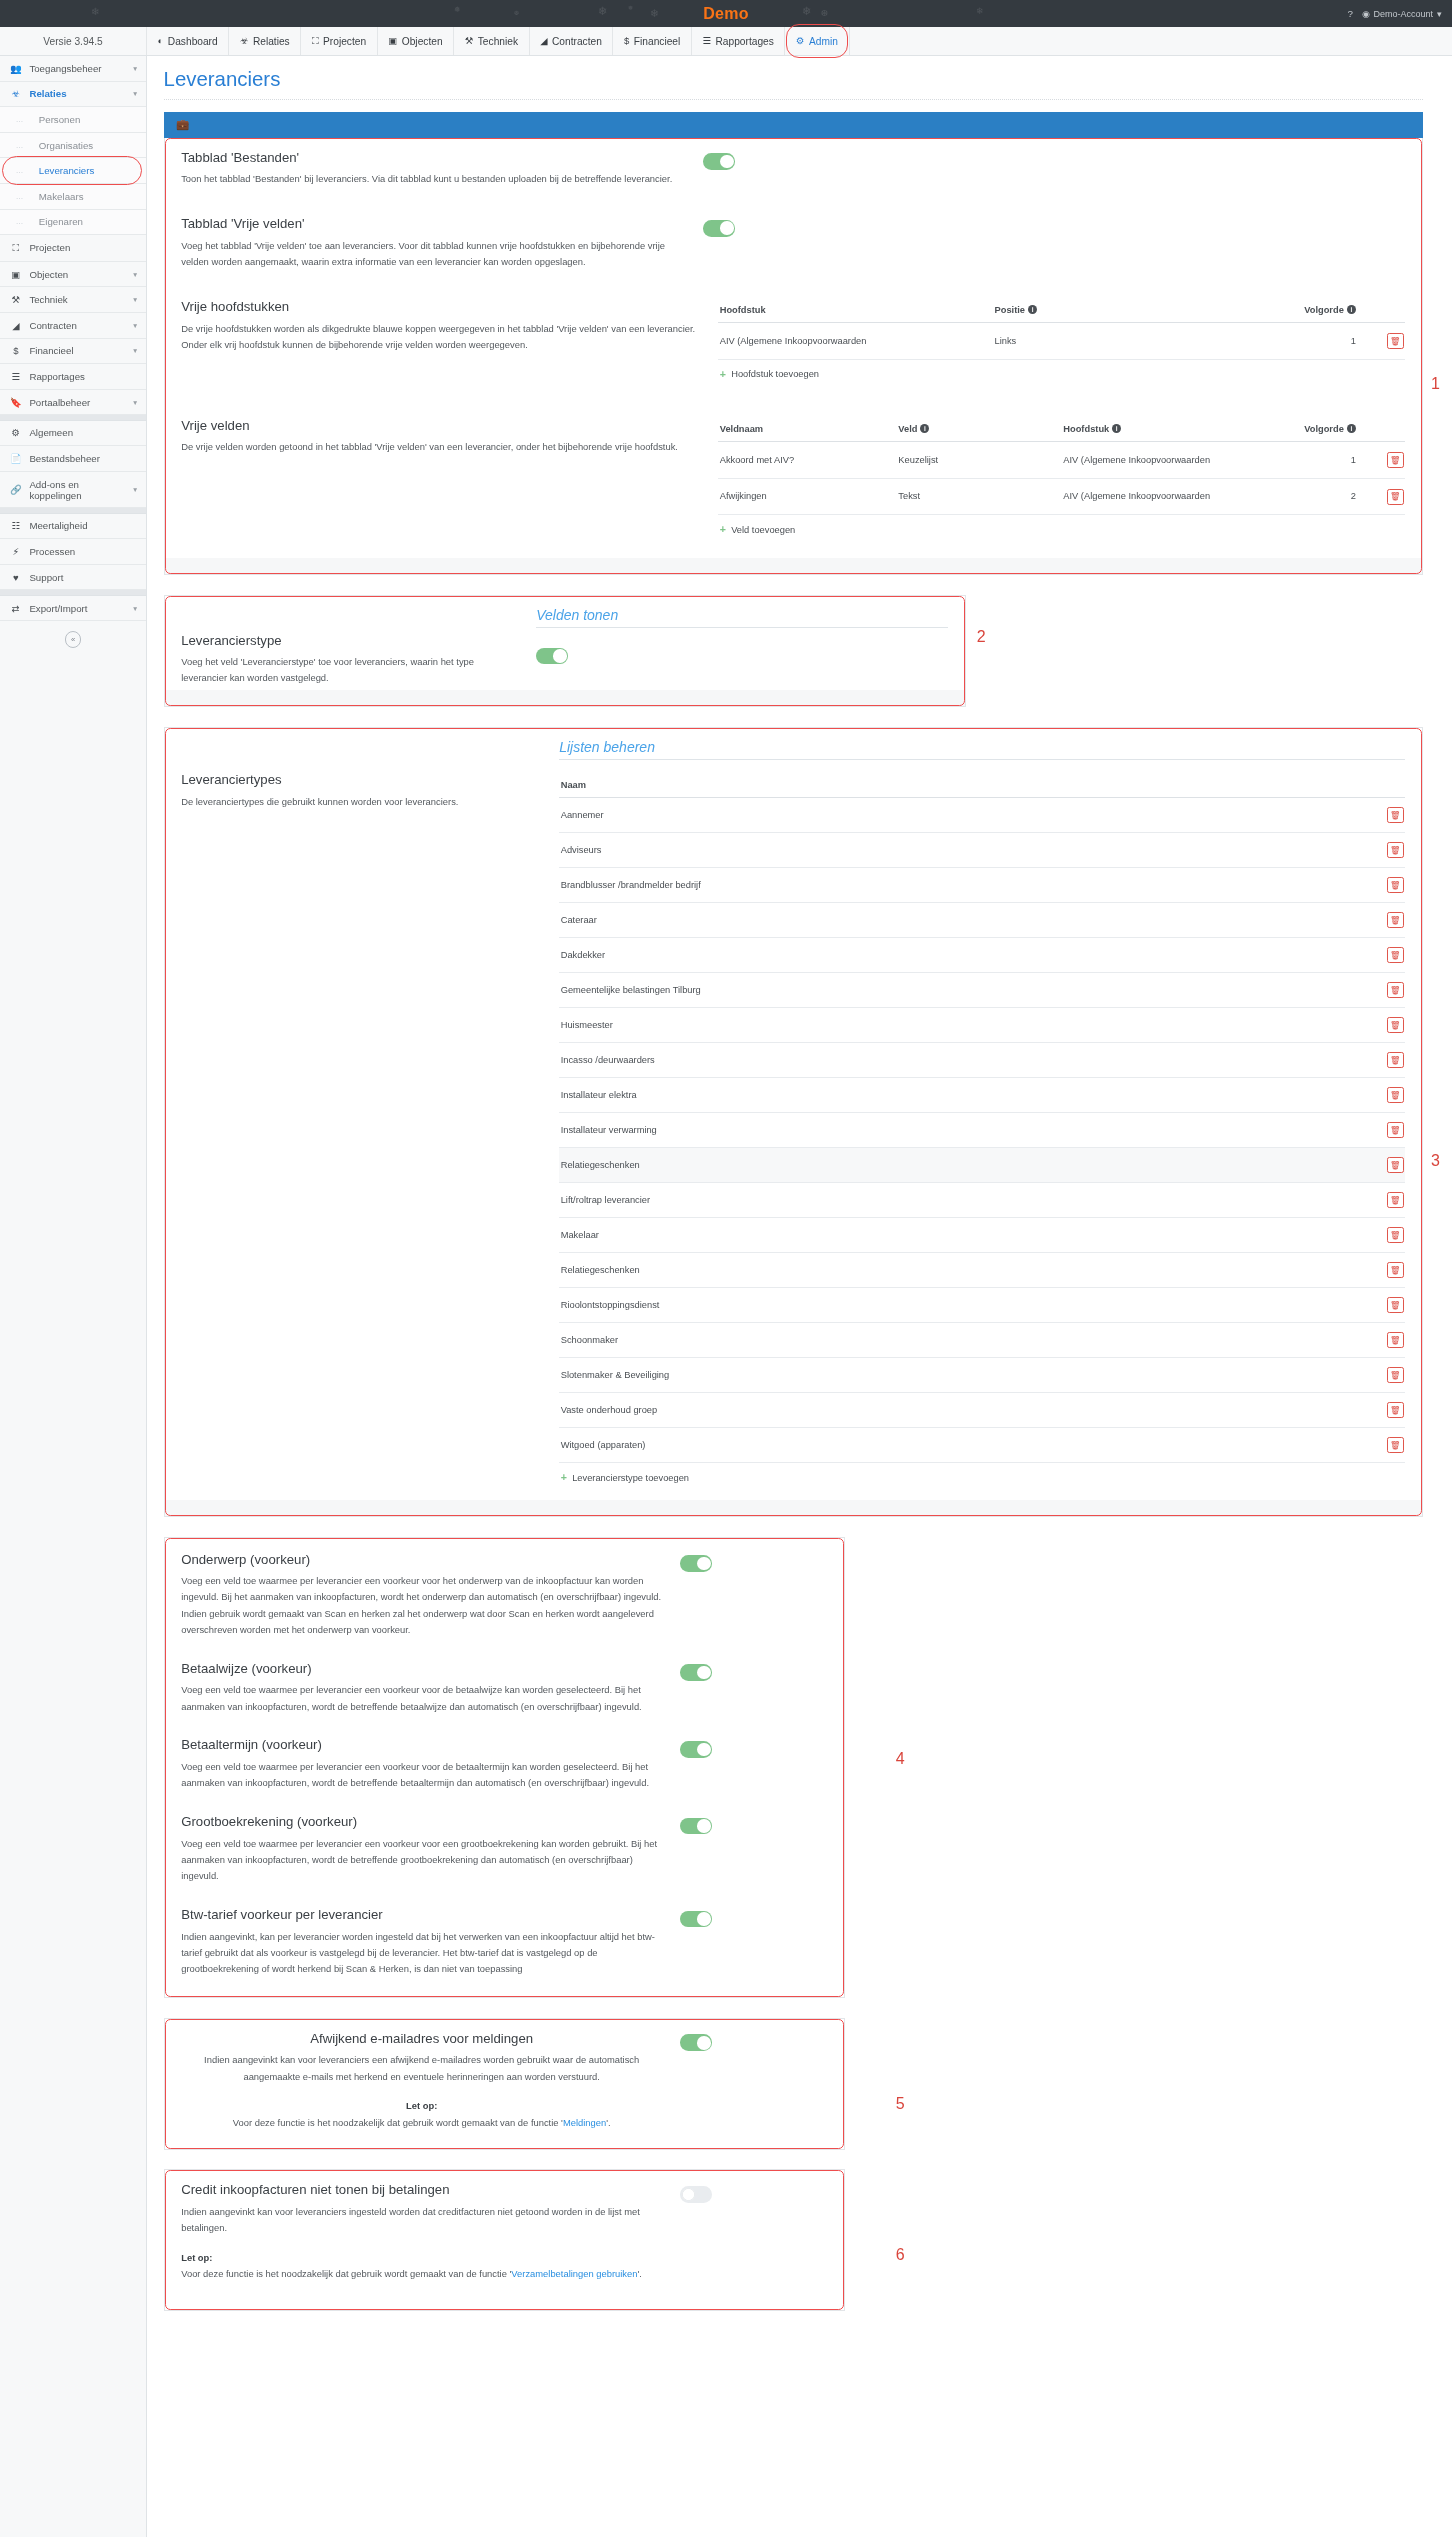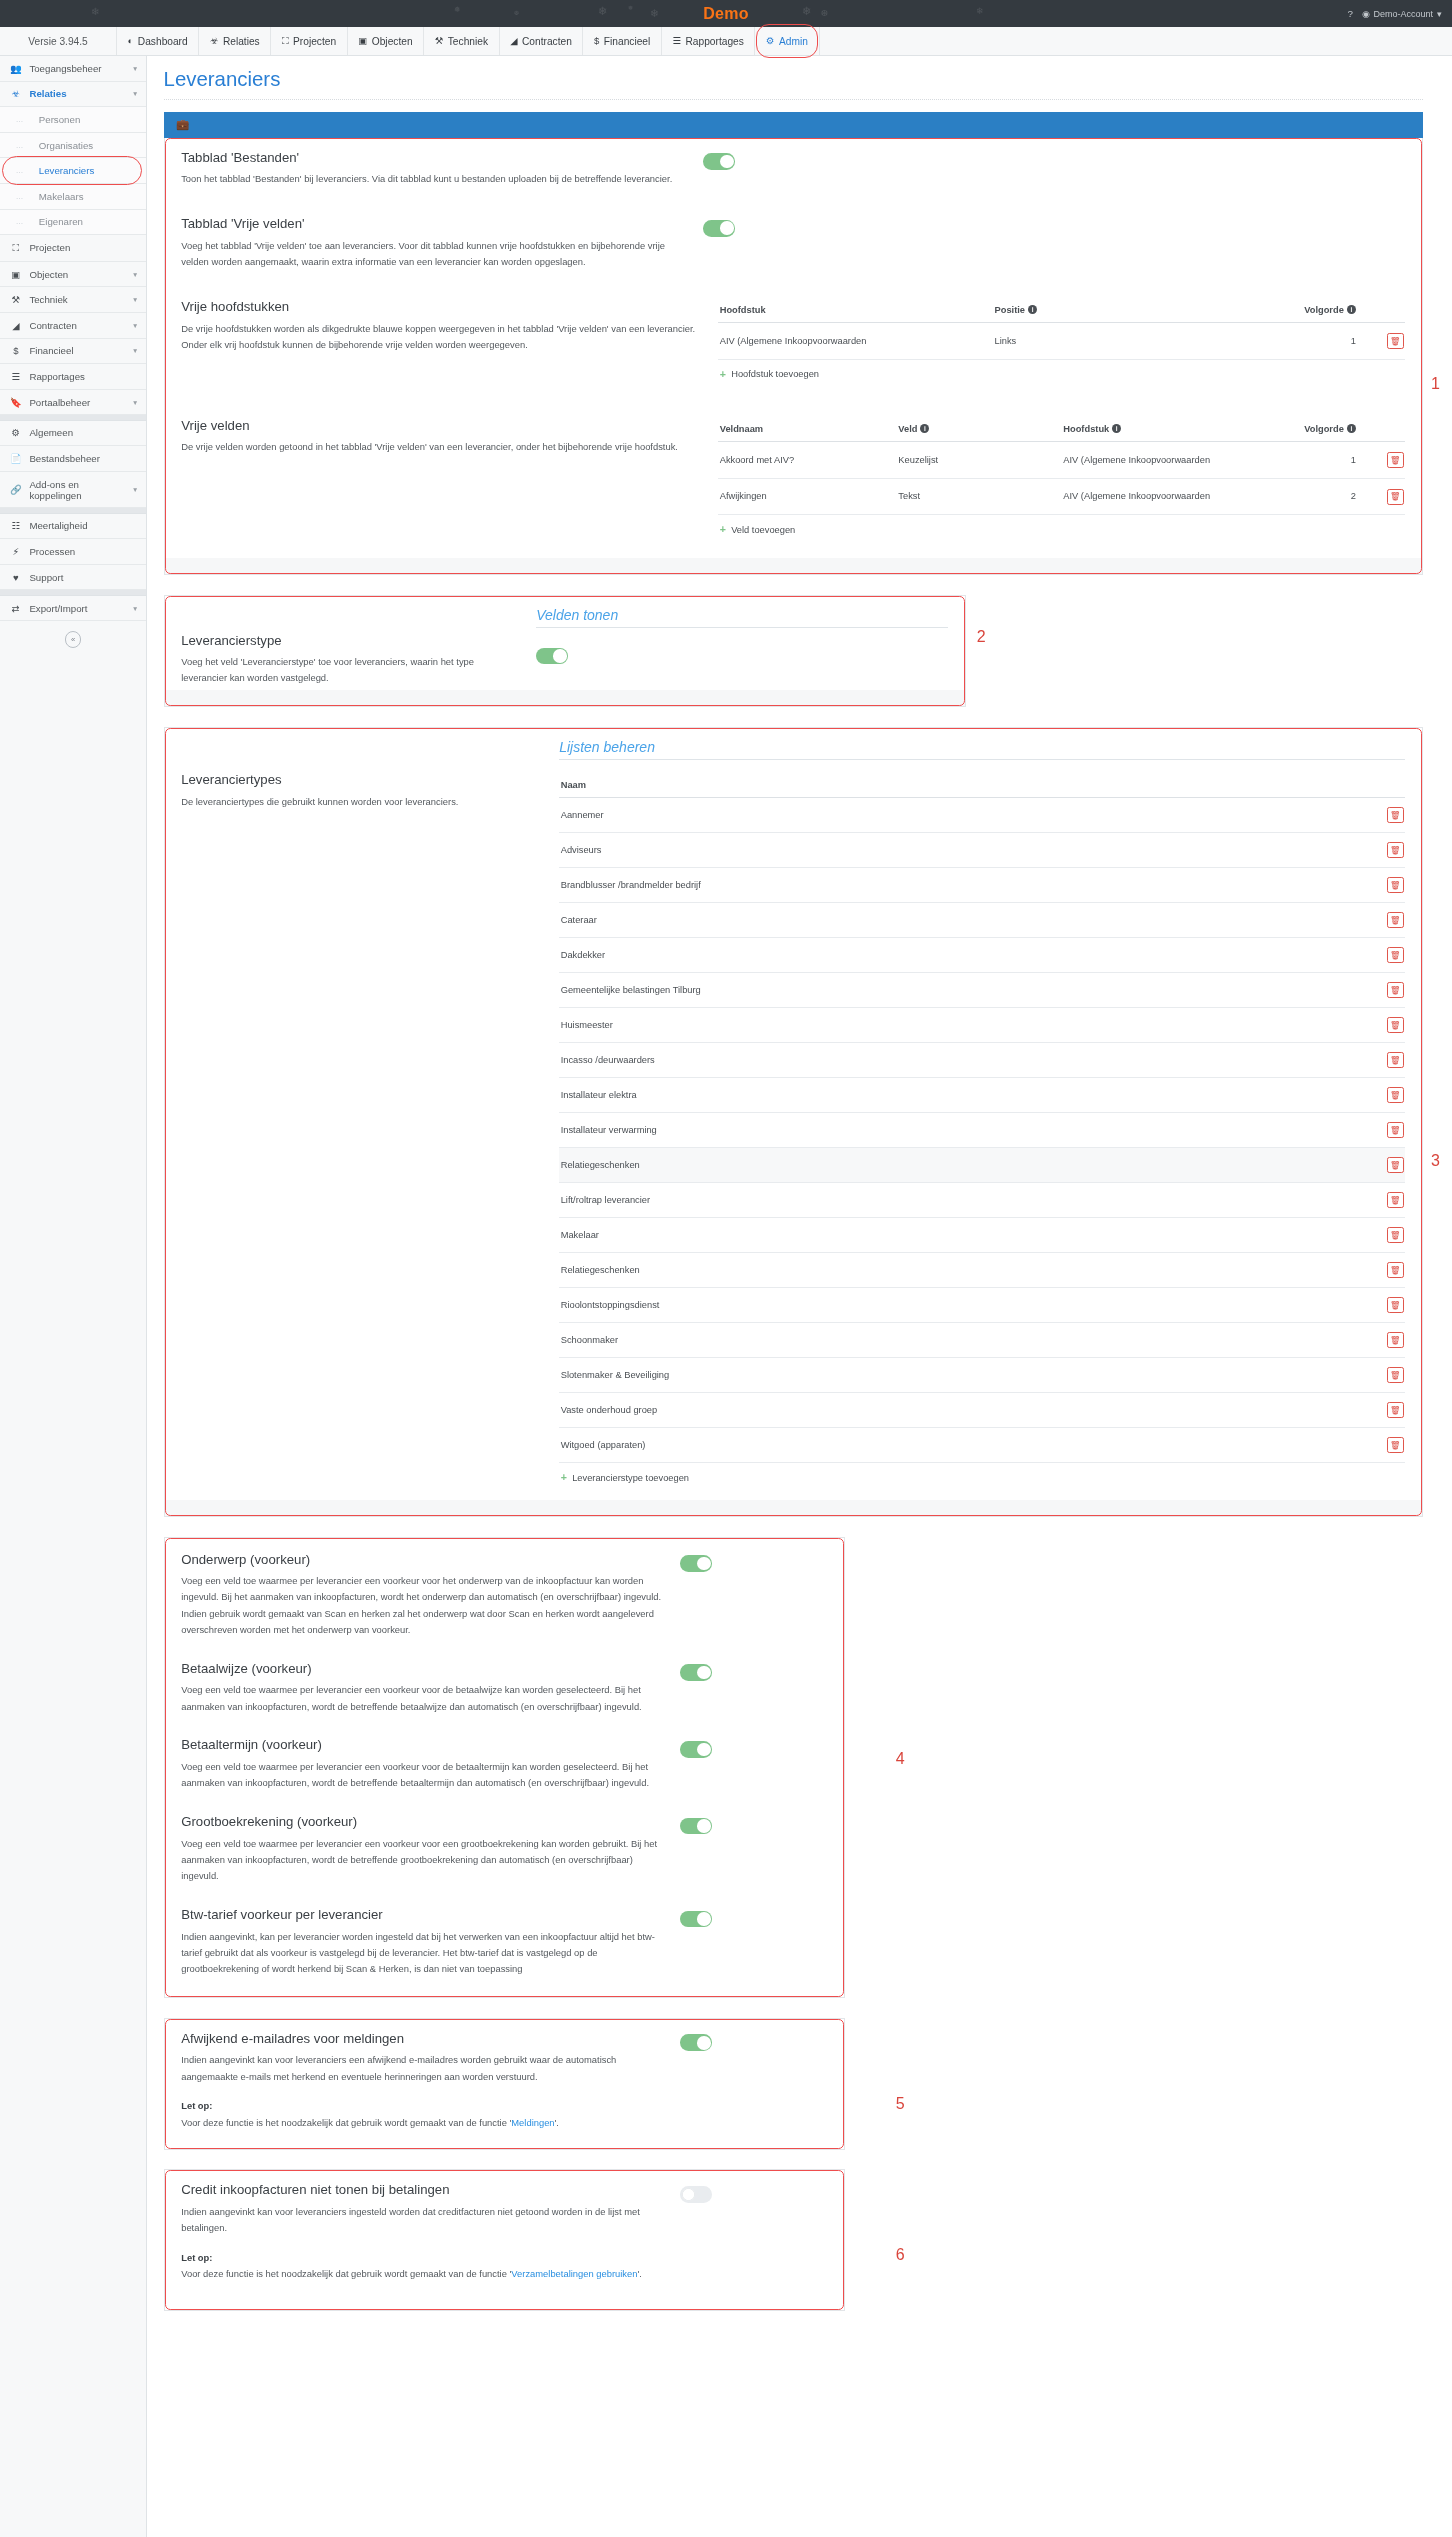--- a/index.html
+++ b/index.html
@@ -51,21 +51,21 @@
   
   .navbar {
     height: 29px;
     background: #f7f8f9;
     border-bottom: 0.8px solid #dfe3e6;
     display: flex;
     align-items: stretch;
     font-size: 10.2px;
   }
   .nav-version {
-    width: 117px;
+    width: 147px;
     display: flex;
     align-items: center;
     justify-content: center;
     color: #55595c;
     border-right: 0.8px solid #e3e6e8;
     font-size: 10.2px;
   }
   .nav-item {
     display: flex;
     align-items: center;
@@ -737,21 +737,21 @@
             </div>
           </div>
         </div>
     </div>
 
     <div class="sec-gap"></div>
 
     <div class="sec sec-outline card" style="border-top:0.8px solid #e2e5e8;max-width:681px;">
       <div class="sec-num" style="right:-61px; top:76px;">5</div>
       <div class="setting-row" style="padding-bottom:18px;">
-        <div class="setting-left" style="max-width:499px;">
+        <div class="setting-left" style="max-width:499px;text-align:center;">
           <div class="setting-title">Afwijkend e-mailadres voor meldingen</div>
           <div class="setting-desc">Indien aangevinkt kan voor leveranciers een afwijkend e-mailadres worden gebruikt waar de automatisch aangemaakte e-mails met herkend en eventuele herinneringen aan worden verstuurd.</div>
           <div class="setting-desc" style="margin-top:13.6px;">
             <span class="strong">Let op:</span>
           </div>
           <div class="setting-desc">
             <span>Voor deze functie is het noodzakelijk dat gebruik wordt gemaakt van de functie '</span><a href="#">Meldingen</a><span>'.</span>
           </div>
         </div>
         <div class="toggle-col">

